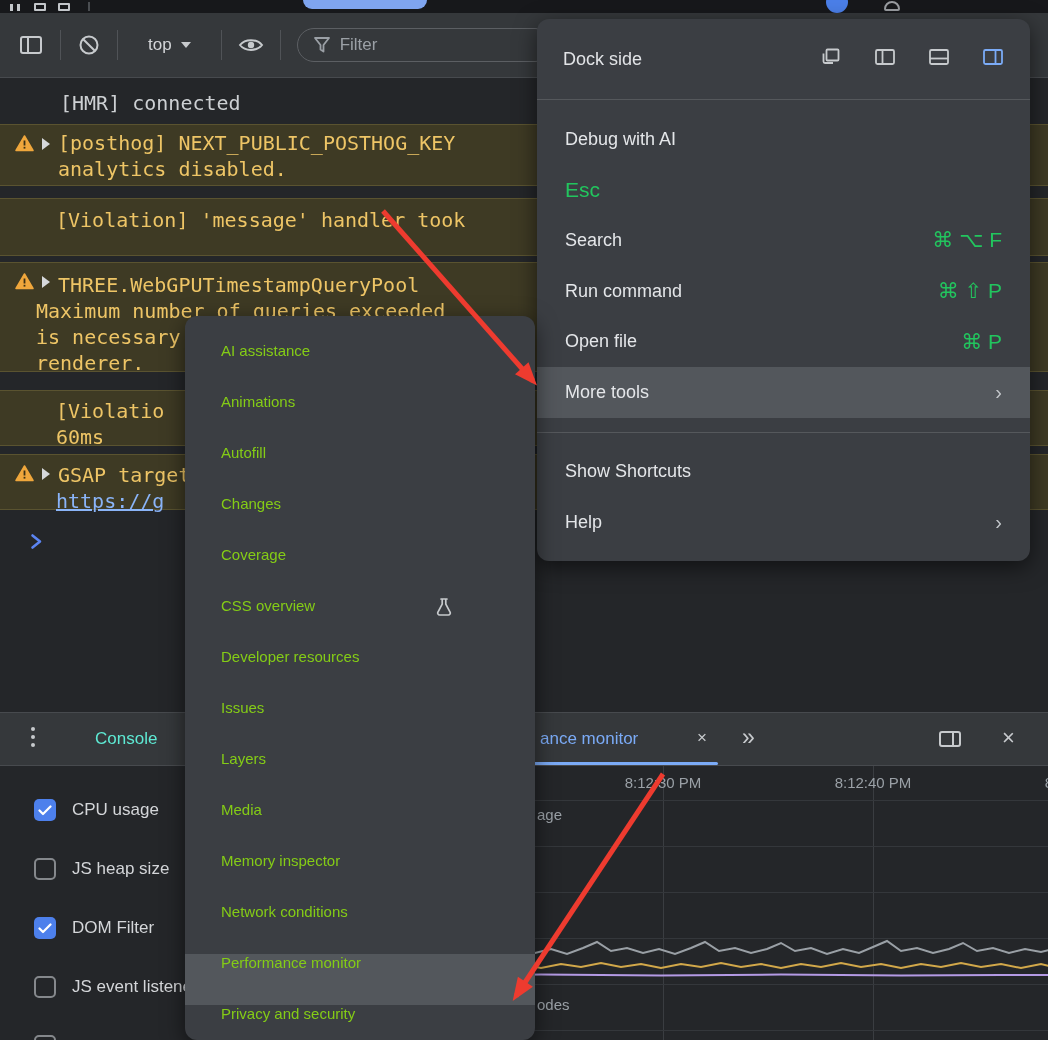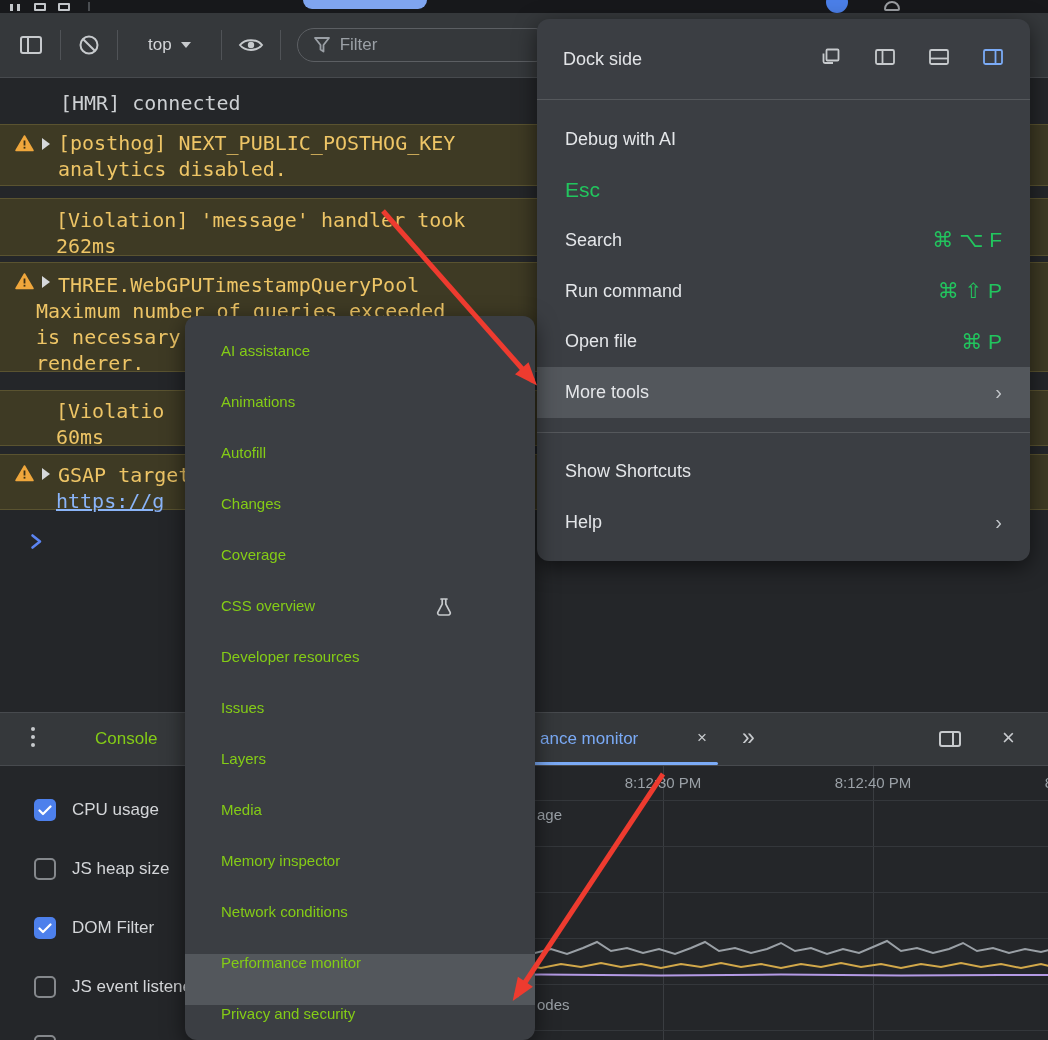--- a/index.html
+++ b/index.html
@@ -42,21 +42,21 @@
   .warn-ic{position:absolute;left:15px;top:8px;}
   .exp{position:absolute;left:42px;top:13px;width:0;height:0;border-left:8px solid #d6d8db;border-top:6px solid transparent;border-bottom:6px solid transparent;}
   .c-link{color:#8ab4f8;text-decoration:underline;}
   .prompt{position:absolute;left:30px;top:452px;}
 
   
   .drawer{position:absolute;left:0;top:712px;width:1048px;height:54px;background:#35383b;
           border-top:1px solid #474a4e;border-bottom:1px solid #474a4e;}
   .kebab{position:absolute;left:31px;top:14px;}
   .kebab i{display:block;width:4px;height:4px;border-radius:50%;background:#c7cacd;margin-bottom:4px;}
-  .tab-label{position:absolute;top:16px;font-size:17px;color:#84cc16;}
+  .tab-label{position:absolute;top:16px;font-size:17px;color:#5eead4;}
   .tab-active{color:#7babf7;}
   .tab-underline{position:absolute;left:447px;top:49px;width:271px;height:3px;background:#7babf7;border-radius:2px;}
   .tab-x{position:absolute;left:697px;top:15px;font-size:17px;color:#c7cacd;}
   .more-tabs{position:absolute;left:742px;top:11px;font-size:23px;color:#c7cacd;}
   .drawer-dock{position:absolute;left:938px;top:17px;}
   .drawer-close{position:absolute;left:1002px;top:12px;font-size:22px;color:#c7cacd;}
 
   
   .perf{position:absolute;left:0;top:766px;width:1048px;height:274px;background:#242629;}
   .chk-row{position:absolute;left:34px;height:22px;display:flex;align-items:center;gap:16px;font-size:17px;color:#d4d6d9;}
@@ -151,21 +151,20 @@
             <rect x="8.6" y="11.8" width="1.8" height="1.8" fill="#3c3114"></rect>
           </svg>
       </span>
       <span class="exp"></span>
       <div class="wl l58">[posthog] NEXT_PUBLIC_POSTHOG_KEY</div>
       <div class="wl l58">analytics disabled.</div>
     </div>
 
     <div class="warn w2">
       <div class="wl l56">[Violation] 'message' handler took</div>
-      <div class="wl l56">262ms</div>
     </div>
 
     <div class="warn w3">
       <span class="warn-ic">
         <svg width="19" height="17" viewBox="0 0 19 17">
             <path d="M9.5 1 L18 15.5 H1 Z" fill="#f0a73c" stroke="#f0a73c" stroke-width="1.5" stroke-linejoin="round"></path>
             <rect x="8.6" y="5.5" width="1.8" height="5" fill="#3c3114"></rect>
             <rect x="8.6" y="11.8" width="1.8" height="1.8" fill="#3c3114"></rect>
           </svg>
       </span>

